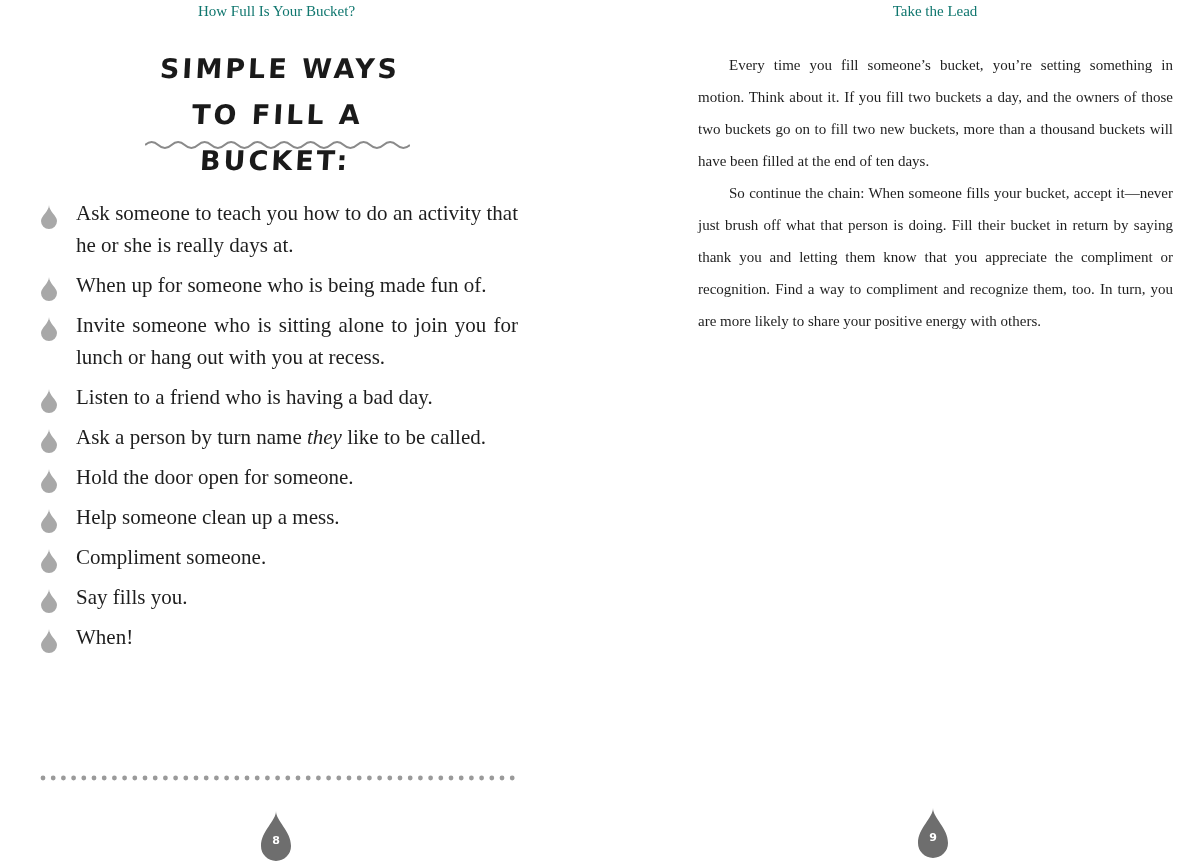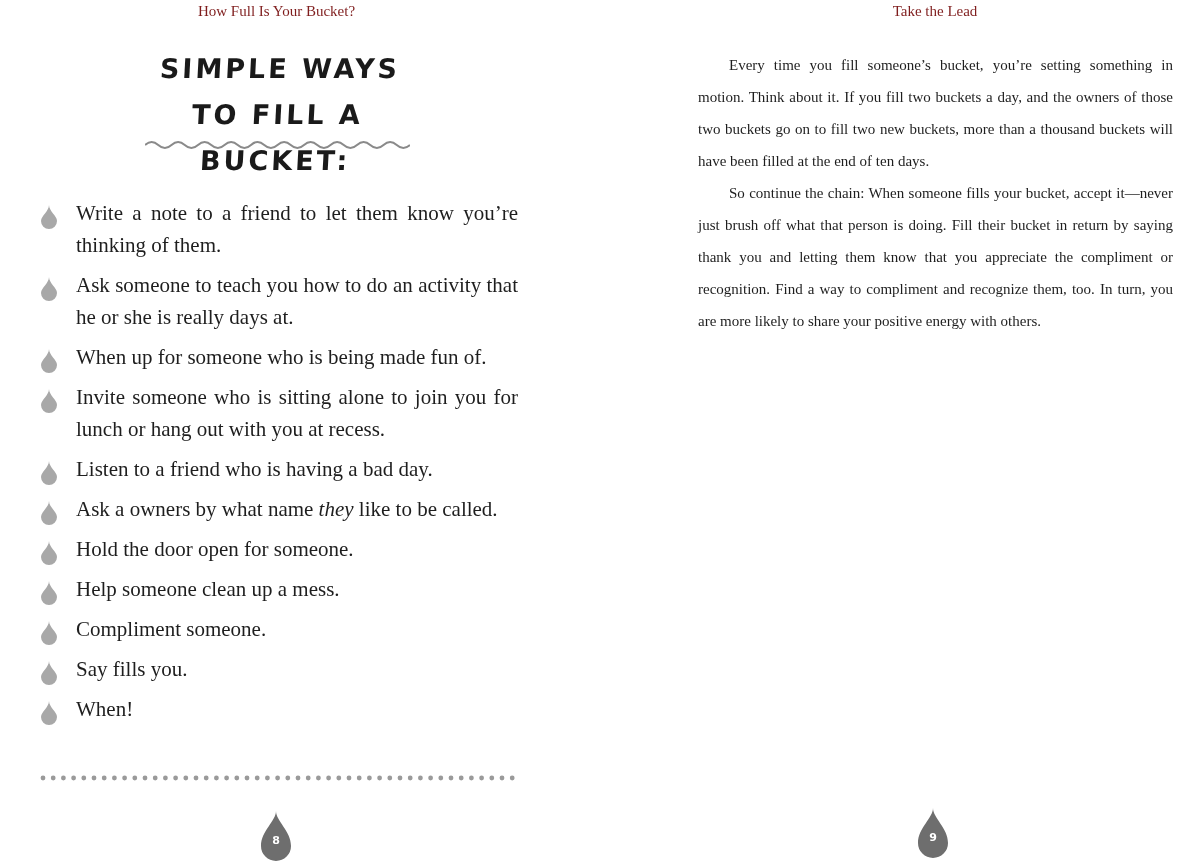--- a/index.html
+++ b/index.html
@@ -2,21 +2,21 @@
 <html><head>
 <meta charset="utf-8">
 <style>
   html, body { margin:0; padding:0; background:#ffffff; }
   body { width:1200px; height:863px; position:relative; overflow:hidden;
          font-family:"Liberation Serif","DejaVu Serif",serif; color:#1e1e1e; }
   .page { position:absolute; top:0; height:863px; }
   .page-left { left:0; width:560px; }
   .page-right { left:640px; width:560px; }
 
-  .running-head { position:absolute; top:3px; font-size:15px; color:#7f1d1d; text-align:center; }
+  .running-head { position:absolute; top:3px; font-size:15px; color:#0f766e; text-align:center; }
   .page-left .running-head { left:0; width:553px; }
   .page-right .running-head { left:0; width:590px; }
 
   .title { position:absolute; left:140px; width:275px; text-align:center;
            font-family:"DejaVu Sans",sans-serif; font-weight:bold; color:#1a1a1a;
            letter-spacing:3px; font-size:27px; line-height:46px; top:46px; transform:skewX(-3deg); }
   .title .line { display:block; }
   .wave { position:absolute; left:145px; top:138px; }
 
   .bullets { position:absolute; left:38px; top:197px; width:480px; margin:0; padding:0; list-style:none; }
@@ -47,26 +47,20 @@
 
   <svg class="wave" width="265" height="14" viewBox="0 0 265 14">
     <path d="M0 7 Q6.6 1 13.25 7 T26.5 7 T39.75 7 T53 7 T66.25 7 T79.5 7 T92.75 7 T106 7 T119.25 7 T132.5 7 T145.75 7 T159 7 T172.25 7 T185.5 7 T198.75 7 T212 7 T225.25 7 T238.5 7 T251.75 7 T265 7" fill="none" stroke="#8a8a8a" stroke-width="2"></path>
   </svg>
 
   <ul class="bullets">
     <li>
       <svg class="drop" width="18" height="24" viewBox="0 0 18 24">
           <path d="M9 0 C9 6 17 11 17 16 A8 8 0 0 1 1 16 C1 11 9 6 9 0 Z" fill="#a8a8a8"></path>
         </svg>
-      <span>Write a note to a friend to let them know you’re thinking of them.</span>
-    </li>
-    <li>
-      <svg class="drop" width="18" height="24" viewBox="0 0 18 24">
-          <path d="M9 0 C9 6 17 11 17 16 A8 8 0 0 1 1 16 C1 11 9 6 9 0 Z" fill="#a8a8a8"></path>
-        </svg>
       <span>Ask someone to teach you how to do an activity that he or she is really days at.</span>
     </li>
     <li>
       <svg class="drop" width="18" height="24" viewBox="0 0 18 24">
           <path d="M9 0 C9 6 17 11 17 16 A8 8 0 0 1 1 16 C1 11 9 6 9 0 Z" fill="#a8a8a8"></path>
         </svg>
       <span>When up for someone who is being made fun of.</span>
     </li>
     <li>
       <svg class="drop" width="18" height="24" viewBox="0 0 18 24">
@@ -77,21 +71,21 @@
     <li>
       <svg class="drop" width="18" height="24" viewBox="0 0 18 24">
           <path d="M9 0 C9 6 17 11 17 16 A8 8 0 0 1 1 16 C1 11 9 6 9 0 Z" fill="#a8a8a8"></path>
         </svg>
       <span>Listen to a friend who is having a bad day.</span>
     </li>
     <li>
       <svg class="drop" width="18" height="24" viewBox="0 0 18 24">
           <path d="M9 0 C9 6 17 11 17 16 A8 8 0 0 1 1 16 C1 11 9 6 9 0 Z" fill="#a8a8a8"></path>
         </svg>
-      <span>Ask a owners by what name </span><em>they</em><span> like to be called.</span>
+      <span>Ask a person by turn name </span><em>they</em><span> like to be called.</span>
     </li>
     <li>
       <svg class="drop" width="18" height="24" viewBox="0 0 18 24">
           <path d="M9 0 C9 6 17 11 17 16 A8 8 0 0 1 1 16 C1 11 9 6 9 0 Z" fill="#a8a8a8"></path>
         </svg>
       <span>Hold the door open for someone.</span>
     </li>
     <li>
       <svg class="drop" width="18" height="24" viewBox="0 0 18 24">
           <path d="M9 0 C9 6 17 11 17 16 A8 8 0 0 1 1 16 C1 11 9 6 9 0 Z" fill="#a8a8a8"></path>

